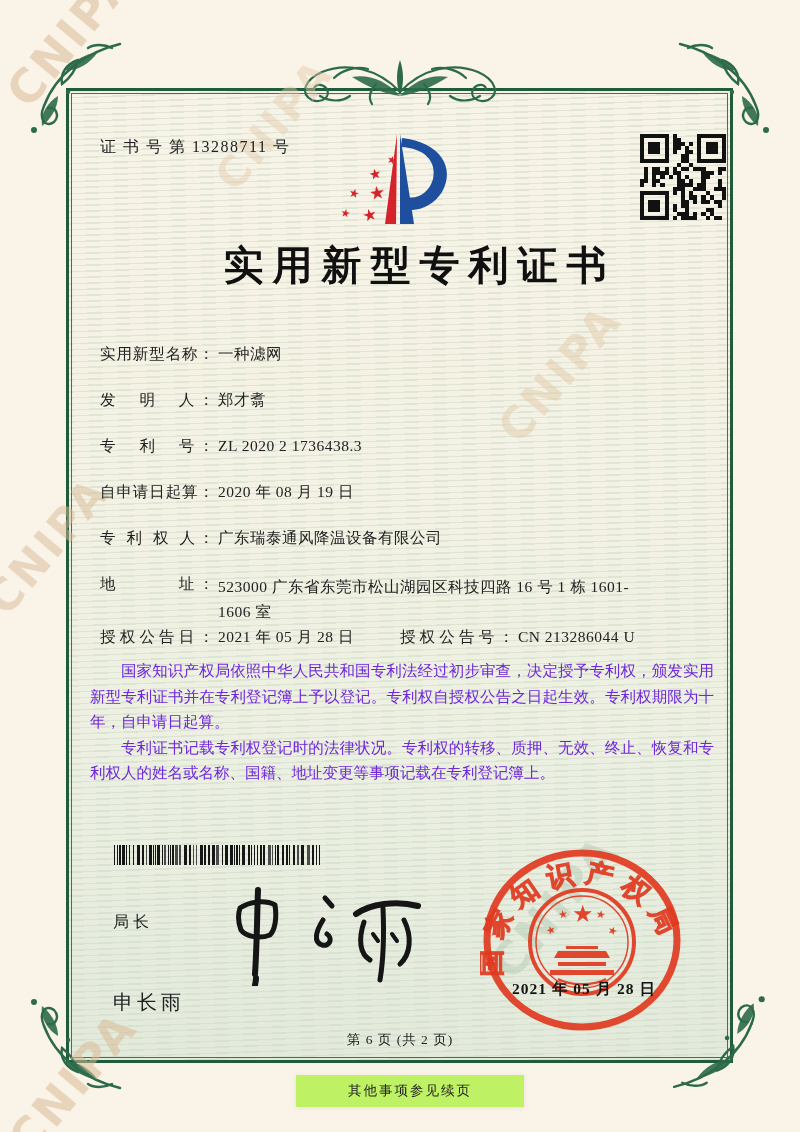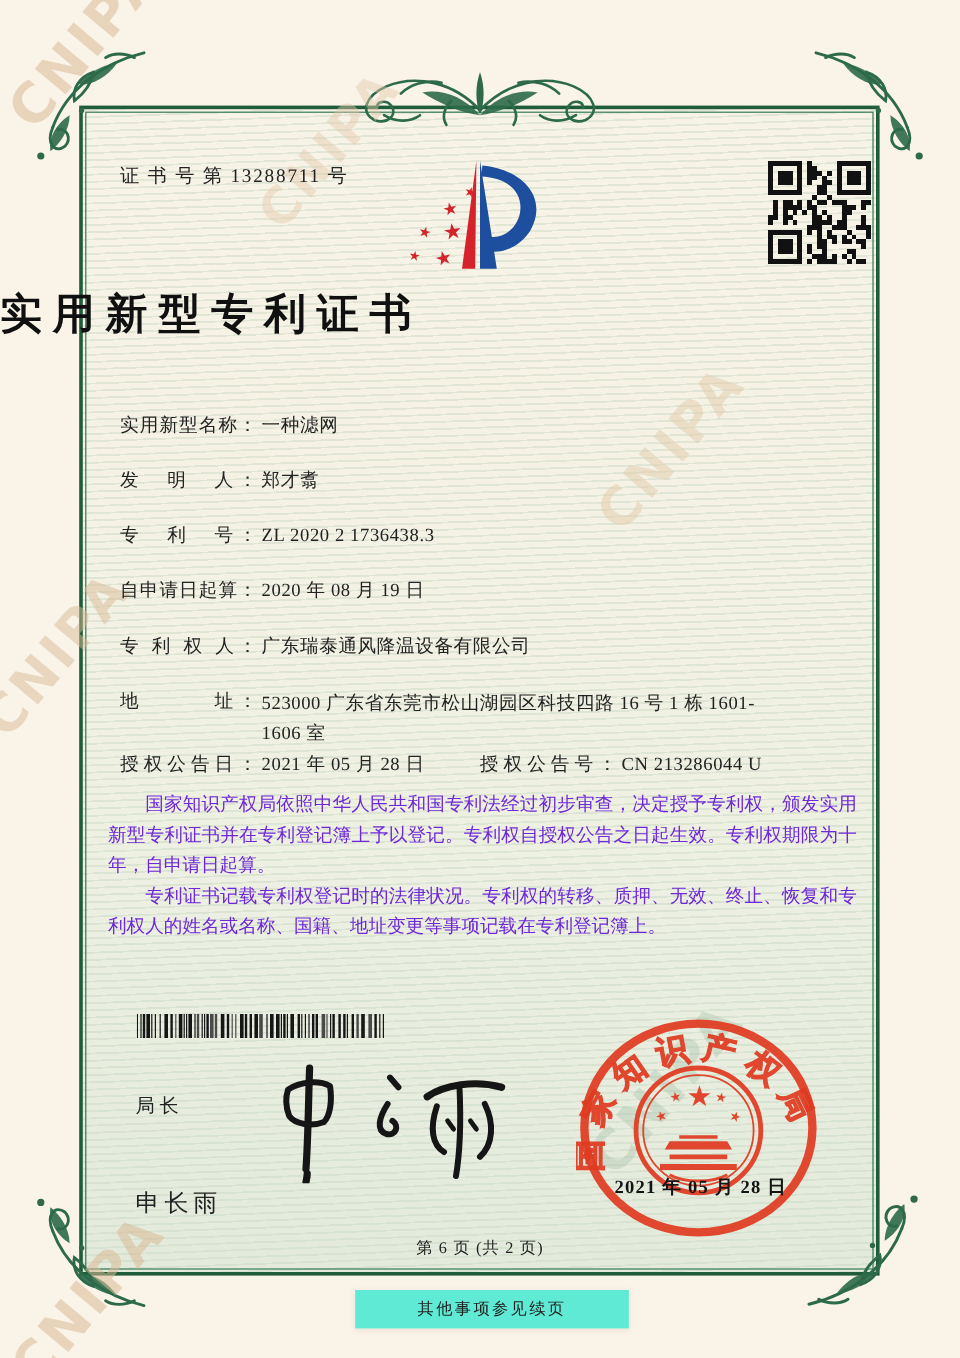--- a/index.html
+++ b/index.html
@@ -28,22 +28,22 @@
       linear-gradient(180deg,#f8f3e7 0%,#f4f2e4 40%,#ebefe1 72%,#e3eadb 100%);
   }
   .frame .inner-line{
     position:absolute;inset:2px;border:1px solid #347952;pointer-events:none;
   }
   .content{position:absolute;inset:0;z-index:4;}
   .cert-no{position:absolute;left:100px;top:137px;font-size:16px;letter-spacing:1.5px;}
   .logo{position:absolute;left:328px;top:126px;width:145px;height:112px;}
   .qr{position:absolute;left:640px;top:134px;width:86px;height:86px;}
   .title{
-    position:absolute;left:0;right:0;top:238px;
-    font-size:35px;font-weight:bold;letter-spacing:9px;color:#101010;
+    position:absolute;left:0;right:0;top:238px;text-align:center;
+    font-size:40px;font-weight:bold;letter-spacing:9px;color:#101010;padding-left:39px;
   }
   .frow{position:absolute;left:100px;font-size:15.5px;white-space:nowrap;}
   .flabel{display:inline-block;min-width:114px;text-align:justify;text-align-last:justify;}
   .fvalue{margin-left:4px;letter-spacing:.5px;}
   .frow.addr .fvalue{
     display:inline-block;width:438px;white-space:normal;vertical-align:top;line-height:25px;
   }
   .pair2{margin-left:46px;}
   .paras{
     position:absolute;left:90px;top:658px;width:624px;
@@ -55,21 +55,21 @@
   .sig-name{position:absolute;left:113px;top:989px;font-size:20px;letter-spacing:4px;font-family:Liberation Mono, monospace;}
   .sig-script{position:absolute;left:228px;top:876px;width:215px;height:110px;}
   .seal{position:absolute;left:480px;top:846px;width:204px;height:188px;}
   .seal-date{
     position:absolute;left:488px;top:979px;width:192px;text-align:center;
     font-size:15.5px;font-weight:600;letter-spacing:1px;color:#141414;
   }
   .page-info{position:absolute;left:0;right:0;top:1031px;text-align:center;font-size:13.5px;letter-spacing:1px;}
   .note-strip{
     position:absolute;left:296px;top:1075px;width:228px;height:32px;
-    background:#5eead4;box-shadow:0 1px 5px rgba(120,100,70,.12);
+    background:#bef264;box-shadow:0 1px 5px rgba(120,100,70,.12);
     text-align:center;line-height:32px;font-size:13.5px;letter-spacing:2px;z-index:5;
   }
   .orn{position:absolute;z-index:2;pointer-events:none;}
   svg text.star{font-family:"DejaVu Sans",sans-serif;}
 </style>
 </head>
 <body>
 
 <div class="wm" style="left:-14px;top:8px;font-size:46px;color:rgba(216,186,150,.55);">CNIPA</div>
 <div class="wm" style="left:196px;top:100px;font-size:42px;color:rgba(226,202,170,.45);">CNIPA</div>

